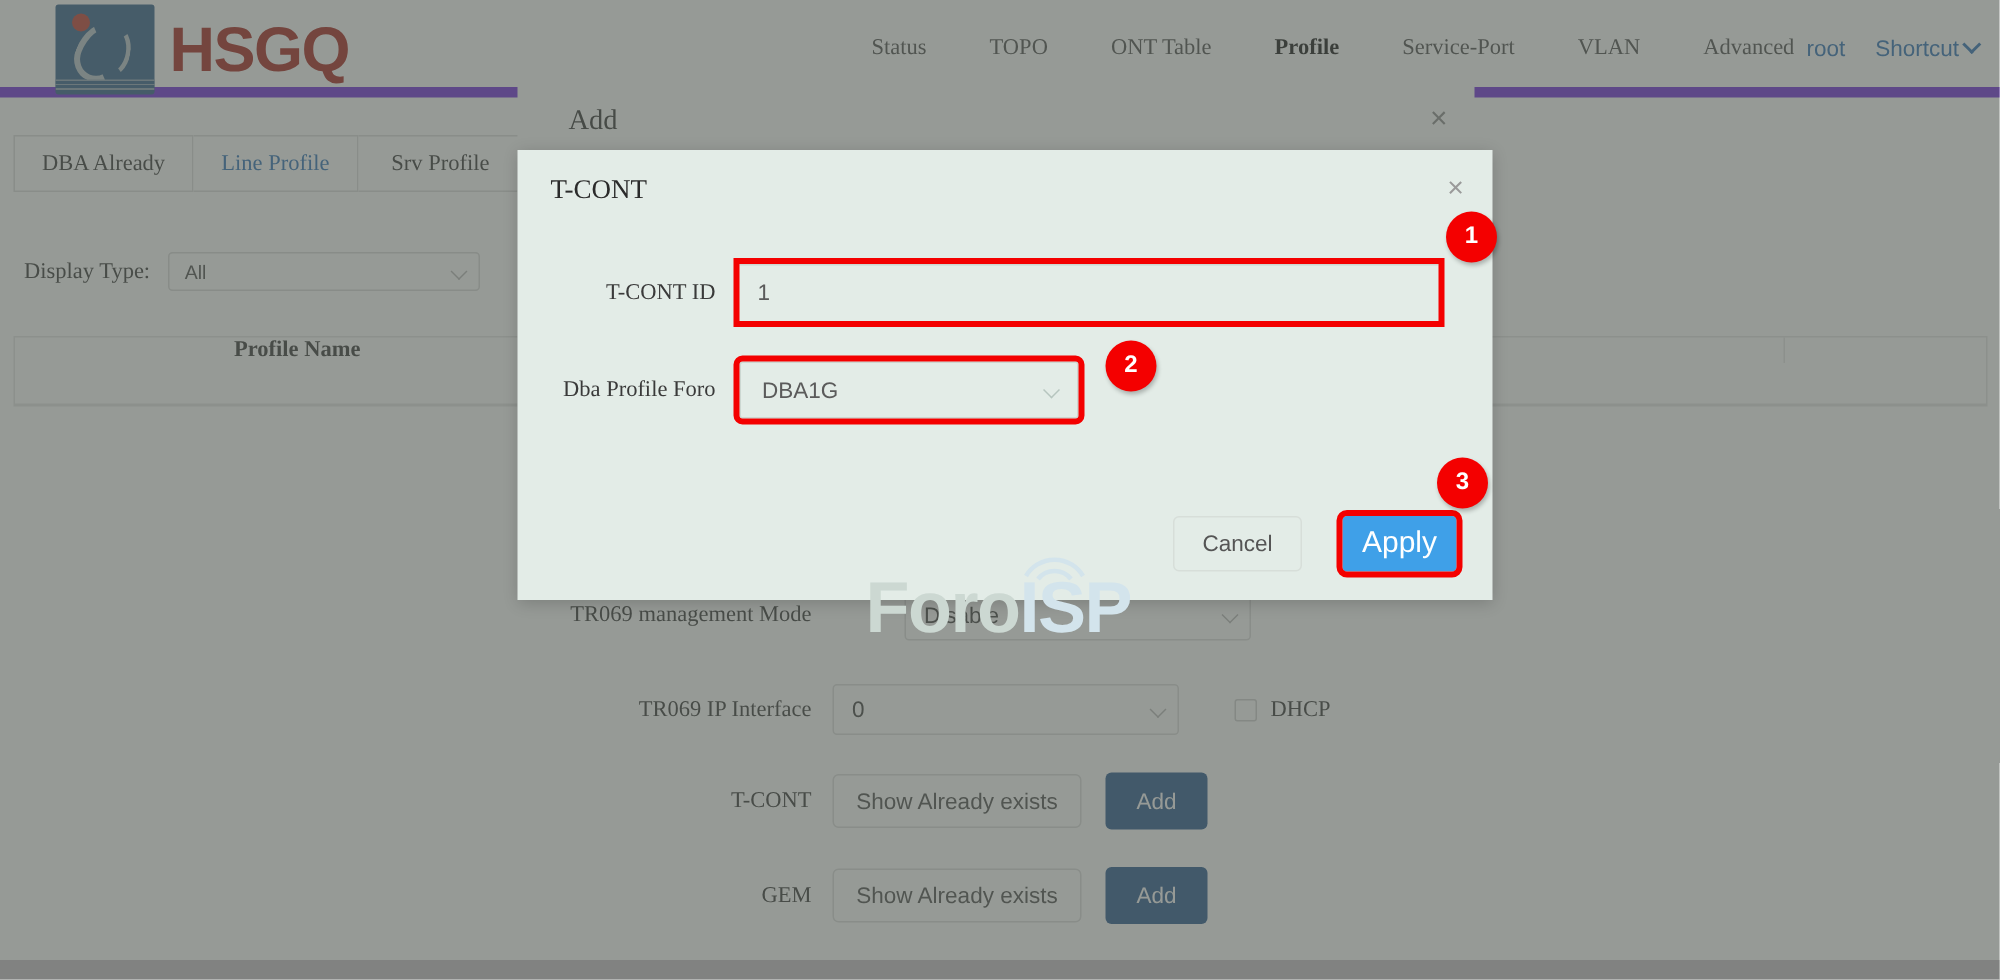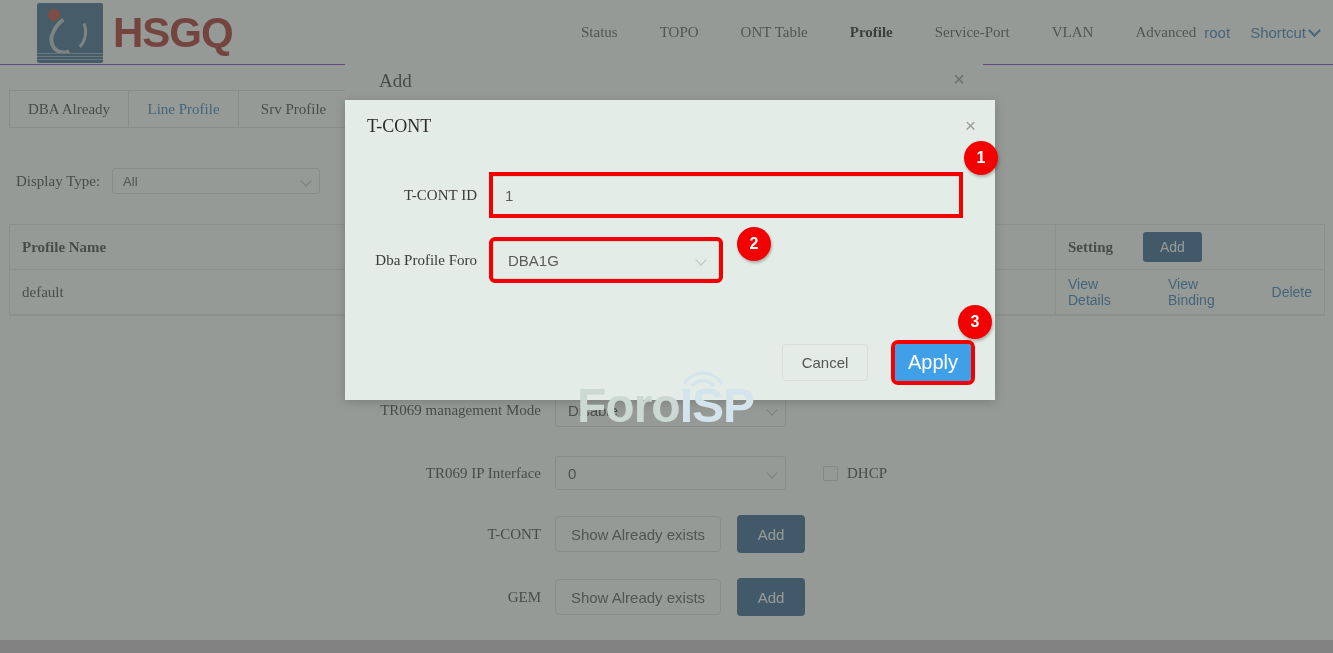--- a/index.html
+++ b/index.html
@@ -16,21 +16,21 @@
     position: absolute; inset: 0;
     width: 1333px; height: 653px;
     background: #ffffff;
   }
 
   
   .header {
     position: absolute; left: 0; top: 0;
     width: 1333px; height: 65px;
     background: #ffffff;
-    border-bottom: 1px solid #6d28d9;
+    border-bottom: 7px solid #6d28d9;
   }
   .logo-wrap {
     position: absolute; left: 37px; top: 3px;
     display: flex; align-items: center; gap: 10px;
   }
   .logo-mark {
     width: 66px; height: 60px;
     background: #2f5d8a;
     position: relative;
     border-radius: 2px;
@@ -159,21 +159,21 @@
   .table {
     position: absolute; left: 9px; top: 224px;
     width: 1316px;
     border: 1px solid #e4e4e4;
     background: #fff;
   }
   .t-head, .t-row {
     display: flex; align-items: center;
     height: 45px;
   }
-  .t-head { border-bottom: 1px solid #e4e4e4; }
+  .t-head { border-bottom: 1px solid #e4e4e4; flex-direction: column; }
   .t-row  { border-bottom: 1px solid #e4e4e4; }
   .cell {
     padding: 0 12px;
     font-size: 15px;
     font-family: "Liberation Serif", serif;
     color: #333;
     height: 100%;
     display: flex; align-items: center;
   }
   .t-head .cell { font-weight: bold; }
@@ -431,35 +431,27 @@
   </div>
 
   <div class="table">
     <div class="t-head">
       <div class="cell c-name">Profile Name</div>
       <div class="cell c-setting">
         <span>Setting</span>
         <button class="btn-blue">Add</button>
       </div>
     </div>
-    <div class="t-row">
-      <div class="cell c-name">default</div>
-      <div class="cell c-setting">
-        <span class="link">View Details</span>
-        <span class="link">View Binding</span>
-        <span class="link">Delete</span>
-      </div>
-    </div>
   </div>
 
   <div class="addpanel">
     <div class="addpanel-title">Add</div>
     <div class="addpanel-close">×</div>
 
-    <div class="frm-row" style="left:-5px; top:338px;">
+    <div class="frm-row" style="left:-5px; top:338px;gap:48px;">
       <div class="frm-label">TR069 management Mode</div>
       <div class="frm-select">
         <span>Disable</span>
         <i class="sel-caret"></i>
       </div>
     </div>
 
     <div class="frm-row" style="left:-5px; top:401px;">
       <div class="frm-label">TR069 IP Interface</div>
       <div class="frm-select">

